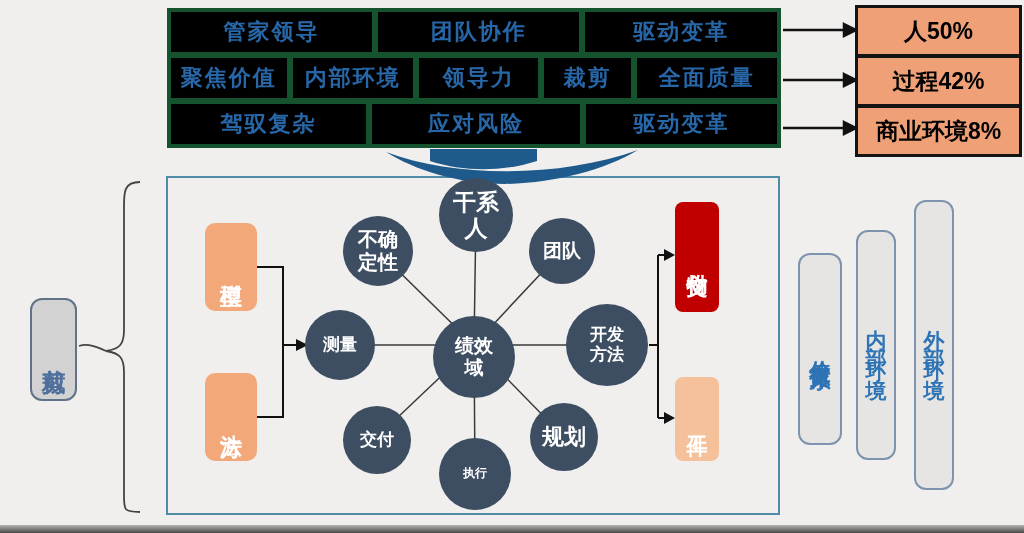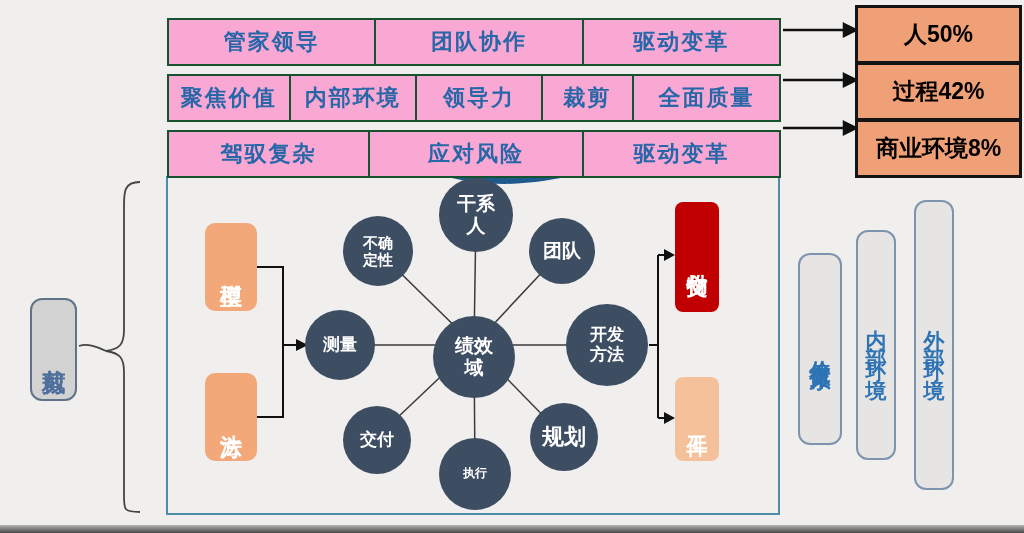--- a/index.html
+++ b/index.html
@@ -2,48 +2,48 @@
 <html><head>
 <meta charset="utf-8">
 <style>
   html,body{margin:0;padding:0;}
   #slide{position:relative;width:1024px;height:533px;background:#f0efed;overflow:hidden;
          font-family:"Liberation Sans","DejaVu Sans",sans-serif;}
   
   .principles{position:absolute;left:167px;top:8px;width:614px;z-index:3;}
   .prow{display:flex;margin-top:-2px;}
   .prow:first-child{margin-top:0;}
-  .pcell{height:48px;box-sizing:border-box;border:2px solid #14532d;background:#f9a8d4;
+  .pcell{height:48px;box-sizing:border-box;border:4px solid #14532d;background:#000000;
          display:flex;align-items:center;justify-content:center;font-weight:bold;
-         font-size:22px;color:#2767a8;margin-left:-2px;flex-basis:0;letter-spacing:2px;margin-top:10px;}
+         font-size:22px;color:#2767a8;margin-left:-2px;flex-basis:0;letter-spacing:2px;}
   .pcell:first-child{margin-left:0;}
   
   .stats{position:absolute;left:855px;top:5px;width:167px;z-index:3;}
-  .stat{height:59px;margin-top:-2px;box-sizing:border-box;border:3px solid #141414;
+  .stat{height:52px;margin-top:-2px;box-sizing:border-box;border:3px solid #141414;
         background:#efa077;display:flex;align-items:center;justify-content:center;
         font-weight:bold;font-size:23px;color:#000;}
   .stat:first-child{margin-top:0;}
   
   .mainbox{position:absolute;left:166px;top:176px;width:614px;height:339px;
            box-sizing:border-box;border:2px solid #4e8ca8;background:#f0efed;z-index:0;}
   
   .connectors{position:absolute;left:0;top:0;width:1024px;height:533px;z-index:1;pointer-events:none;}
   
   .circle{position:absolute;border-radius:50%;background:#3d4d62;color:#fff;
           display:flex;align-items:center;justify-content:center;text-align:center;
           font-weight:bold;white-space:pre-line;z-index:2;line-height:1.15;}
   .c-hub{left:433px;top:316px;width:82px;height:82px;font-size:19px;}
-  .c-stakeholder{left:439px;top:178px;width:74px;height:74px;font-size:19px;}
+  .c-stakeholder{left:439px;top:178px;width:74px;height:74px;font-size:23px;}
   .c-team{left:529px;top:218px;width:66px;height:66px;font-size:19px;}
   .c-dev{left:566px;top:304px;width:82px;height:82px;font-size:17px;}
   .c-planning{left:530px;top:403px;width:68px;height:68px;font-size:22px;}
   .c-execution{left:439px;top:438px;width:72px;height:72px;font-size:12px;}
   .c-delivery{left:343px;top:406px;width:68px;height:68px;font-size:17px;}
   .c-measurement{left:305px;top:310px;width:70px;height:70px;font-size:17px;}
-  .c-uncertainty{left:343px;top:216px;width:70px;height:70px;font-size:15px;}
+  .c-uncertainty{left:343px;top:216px;width:70px;height:70px;font-size:20px;}
   
   .vtext{writing-mode:vertical-rl;text-orientation:upright;}
   .vbox{position:absolute;display:flex;align-items:center;justify-content:center;
         z-index:2;font-weight:bold;}
   .tailoring{left:30px;top:298px;width:47px;height:103px;background:#d2d2d2;
              border:2px solid #5f7288;border-radius:12px;color:#4f6f9c;font-size:24px;
              box-sizing:border-box;}
   .model{left:205px;top:223px;width:52px;height:88px;background:#f2a878;border-radius:10px;
          color:#fff;font-size:22px;}
   .method{left:205px;top:373px;width:52px;height:88px;background:#f2a878;border-radius:10px;

